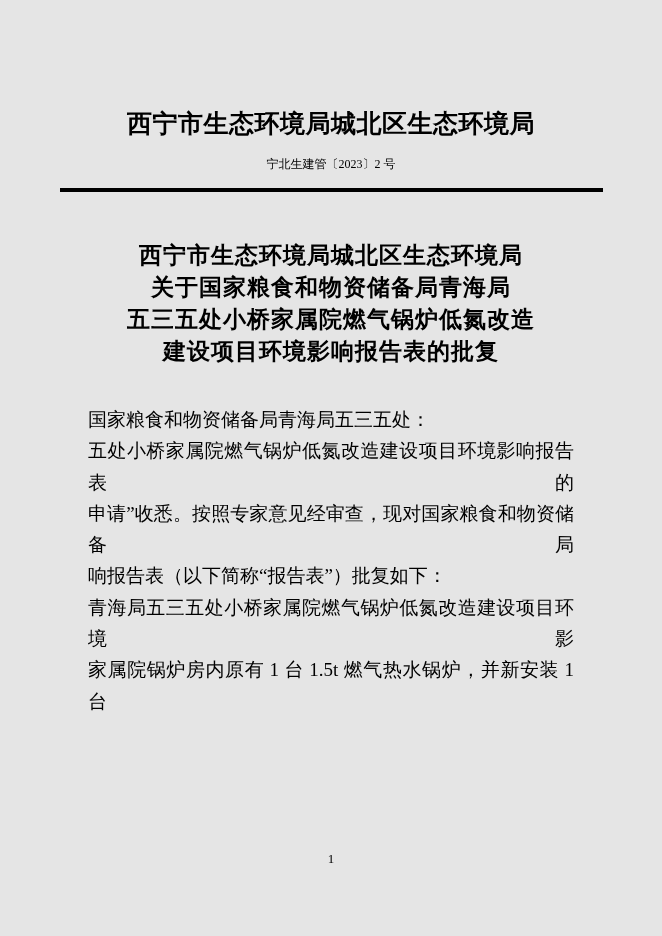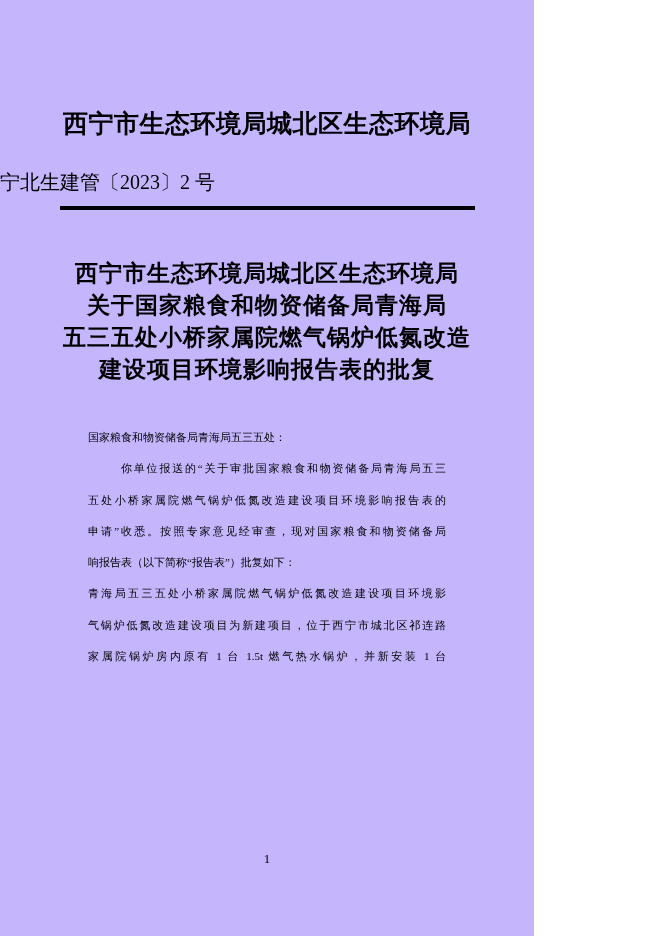--- a/index.html
+++ b/index.html
@@ -3,41 +3,41 @@
 <meta charset="utf-8">
 <style>
   html, body {
     margin: 0;
     padding: 0;
     background: #ffffff;
     overflow: hidden;
   }
   .page {
     position: relative;
-    width: 534px;
+    width: 662px;
     height: 936px;
-    background: #c4b5fd;
+    background: #e5e5e5;
     color: #000000;
     font-family: "Liberation Serif", "DejaVu Serif", serif;
   }
   .letterhead {
     padding-top: 106px;
     text-align: center;
   }
   .letterhead .lh-line {
     font-size: 25px;
     font-weight: bold;
     line-height: 35px;
     letter-spacing: 0.5px;
     white-space: nowrap;
   }
   .doc-number {
-    margin-top: 32px;
-    text-align: left;
-    font-size: 20px;
+    margin-top: 14px;
+    text-align: center;
+    font-size: 12px;
     line-height: 18px;
     white-space: nowrap;
   }
   .rule {
     height: 4px;
     background: #000000;
     margin: 15px 59px 0 60px;
   }
   .approval-heading {
     margin-top: 47px;
@@ -46,21 +46,21 @@
     font-weight: bold;
   }
   .approval-heading .hd-line {
     font-size: 23px;
     line-height: 32px;
     letter-spacing: 1px;
     white-space: nowrap;
   }
   .body-text {
     margin: 37px 88px 0 88px;
-    font-size: 11px;
+    font-size: 19px;
     line-height: 31.3px;
   }
   .body-text .line {
     text-align: justify;
     text-justify: inter-character;
   }
   .body-text .line.j {
     text-align-last: justify;
   }
   .body-text .line.ind {
@@ -91,24 +91,22 @@
 
   <div class="approval-heading">
     <div class="hd-line">西宁市生态环境局城北区生态环境局</div>
     <div class="hd-line">关于国家粮食和物资储备局青海局</div>
     <div class="hd-line">五三五处小桥家属院燃气锅炉低氮改造</div>
     <div class="hd-line">建设项目环境影响报告表的批复</div>
   </div>
 
   <div class="body-text">
     <div class="line">国家粮食和物资储备局青海局五三五处：</div>
-    <div class="line j ind">你单位报送的“关于审批国家粮食和物资储备局青海局五三</div>
     <div class="line j">五处小桥家属院燃气锅炉低氮改造建设项目环境影响报告表的</div>
     <div class="line j">申请”收悉。按照专家意见经审查，现对国家粮食和物资储备局</div>
     <div class="line">响报告表（以下简称“报告表”）批复如下：</div>
     <div class="line j">青海局五三五处小桥家属院燃气锅炉低氮改造建设项目环境影</div>
-    <div class="line j">气锅炉低氮改造建设项目为新建项目，位于西宁市城北区祁连路</div>
     <div class="line j">家属院锅炉房内原有 1 台 1.5t 燃气热水锅炉，并新安装 1 台</div>
   </div>
 
   <div class="page-number">1</div>
 
 </div>
 
 </body></html>

